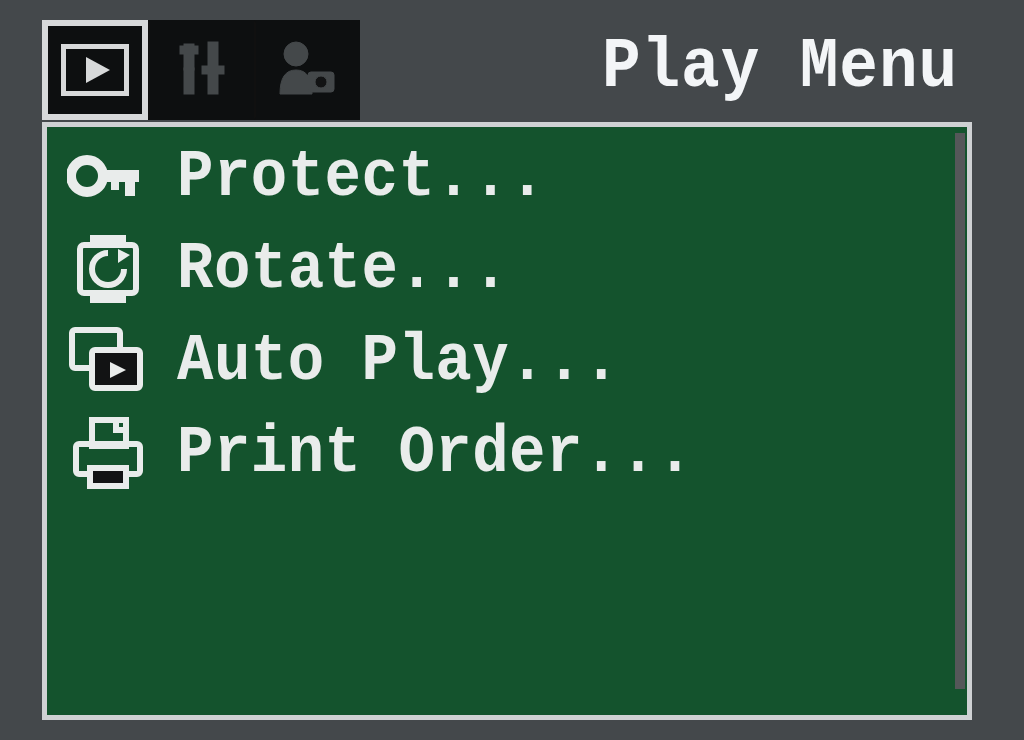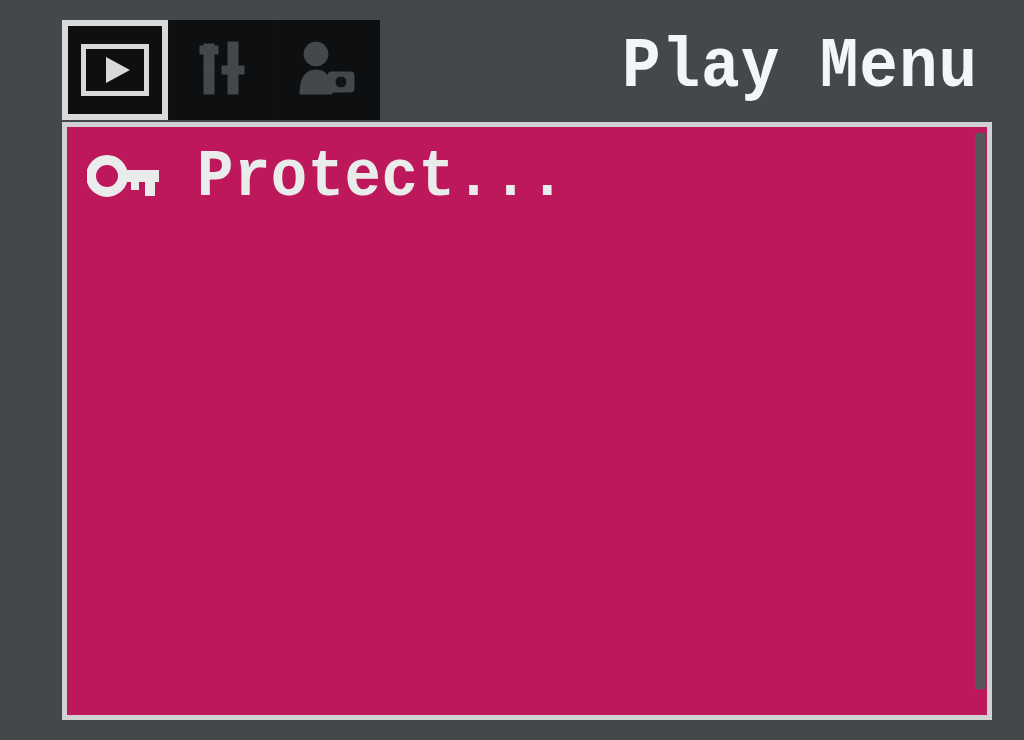--- a/index.html
+++ b/index.html
@@ -11,21 +11,21 @@
       font-weight: 600;
       -webkit-font-smoothing: none;
     }
     body {
       background: #44484b;
     }
 
     
     .screen {
       position: absolute;
-      left: 62px;
+      left: 42px;
       top: 20px;
       width: 930px;
       height: 700px;
     }
 
     
     .tabs {
       display: flex;
       gap: 0;
       height: 102px;
@@ -81,21 +81,21 @@
       white-space: nowrap;
     }
 
     
     .panel {
       position: absolute;
       left: 0;
       top: 102px;
       right: 0;
       bottom: 0;
-      background: #be185d;
+      background: #14532d;
       border: 5px solid #cfd1d3;
       padding: 4px 4px 4px 10px;
     }
 
     .menu-item {
       display: flex;
       align-items: center;
       height: 92px;
       gap: 26px;
       padding-left: 8px;
@@ -174,20 +174,53 @@
       <svg width="82" height="62" viewBox="0 0 82 62">
         <circle cx="20" cy="30" r="16" fill="none" stroke="#e9eceb" stroke-width="10"></circle>
         <rect x="32" y="24" width="40" height="12" fill="#e9eceb"></rect>
         <rect x="58" y="24" width="10" height="26" fill="#e9eceb"></rect>
         <rect x="44" y="24" width="8" height="20" fill="#e9eceb"></rect>
       </svg>
       </span>
       <span class="menu-label">Protect...</span>
     </div>
 
-
-
-
-
+    <div class="menu-item">
+      <span class="menu-icon-box">
+      <svg width="80" height="76" viewBox="0 0 80 76">
+        <rect x="12" y="14" width="56" height="48" rx="4" fill="none" stroke="#e9eceb" stroke-width="6"></rect>
+        <rect x="22" y="4" width="36" height="8" fill="#e9eceb"></rect>
+        <rect x="22" y="64" width="36" height="8" fill="#e9eceb"></rect>
+        <path d="M40 22 a16 16 0 1 0 16 16" fill="none" stroke="#e9eceb" stroke-width="6"></path>
+        <polygon points="50,18 62,24 50,32" fill="#e9eceb"></polygon>
+      </svg>
+      </span>
+      <span class="menu-label">Rotate...</span>
+    </div>
+
+
+
+    <div class="menu-item">
+      <span class="menu-icon-box">
+      <svg width="84" height="74" viewBox="0 0 84 74">
+        <rect x="6" y="6" width="48" height="38" rx="3" fill="none" stroke="#e9eceb" stroke-width="6"></rect>
+        <rect x="26" y="26" width="48" height="38" rx="3" fill="#121314" stroke="#e9eceb" stroke-width="6"></rect>
+        <polygon points="44,38 60,46 44,54" fill="#e9eceb"></polygon>
+      </svg>
+      </span>
+      <span class="menu-label">Auto Play...</span>
+    </div>
+
+    <div class="menu-item">
+      <span class="menu-icon-box">
+      <svg width="80" height="78" viewBox="0 0 80 78">
+        <rect x="8" y="30" width="64" height="30" rx="3" fill="none" stroke="#e9eceb" stroke-width="6"></rect>
+        <rect x="24" y="6" width="34" height="26" fill="none" stroke="#e9eceb" stroke-width="6"></rect>
+        <polyline points="48,6 48,16 58,16" fill="none" stroke="#e9eceb" stroke-width="6"></polyline>
+        <rect x="22" y="54" width="36" height="18" fill="#121314" stroke="#e9eceb" stroke-width="6"></rect>
+      </svg>
+      </span>
+      <span class="menu-label">Print Order...</span>
+    </div>
 
   </div>
 
 </div>
 
 </body></html>

